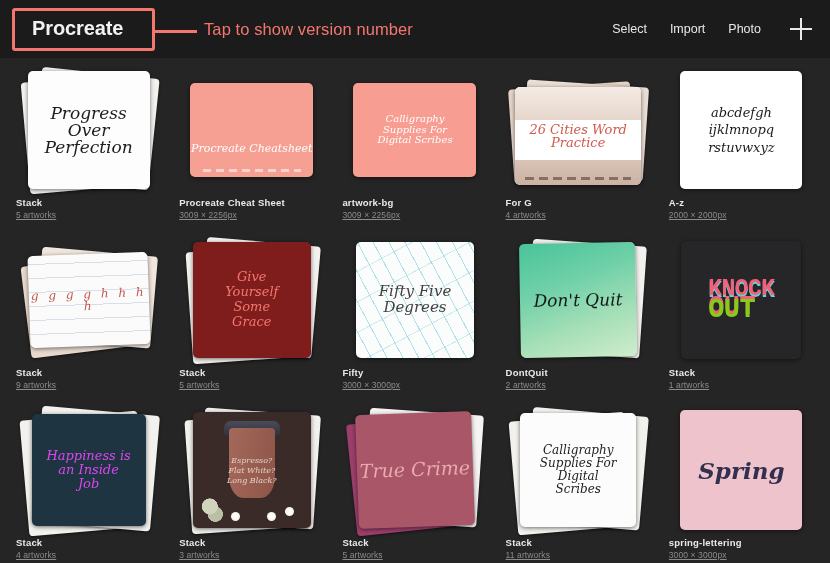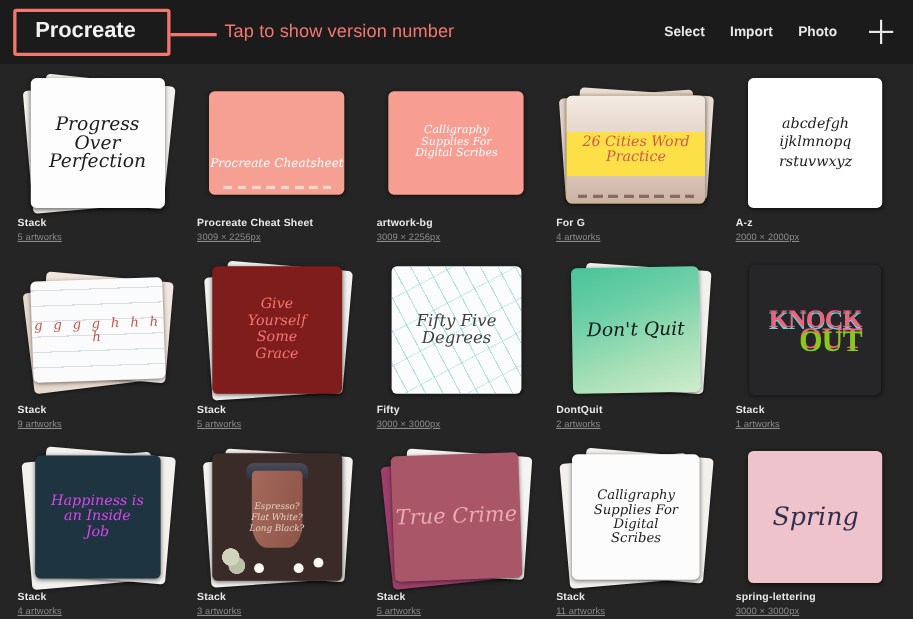--- a/index.html
+++ b/index.html
@@ -51,21 +51,20 @@
   .nav-right {
     margin-left: auto;
     display: flex;
     align-items: center;
     gap: 23px;
   }
   .nav-item {
     color: #e8e8e8;
     font-size: 12.5px;
     cursor: pointer;
-    font-weight: bold;
   }
   .plus-icon {
     position: relative;
     width: 22px; height: 22px;
     margin-left: 6px;
     cursor: pointer;
   }
   .plus-icon::before, .plus-icon::after {
     content: ""; position: absolute; background: #e8e8e8;
   }
@@ -110,41 +109,41 @@
   .meta .sub {
     color: #8b8b8b; font-size: 8.5px; line-height: 12px;
     letter-spacing: 0.1px;
     text-decoration: underline;
   }
 
   
   .a-progress { width: 122px; height: 118px; background: #fdfdfd; }
   .a-cheat   { width: 123px; height: 94px; background: #f6a093; }
   .a-bg      { width: 123px; height: 94px; background: #f79d92; }
-  .a-cities  { width: 126px; height: 98px; background: #fde047; margin-top: 12px; }
+  .a-cities  { width: 126px; height: 98px; background: #ffffff; margin-top: 12px; }
   .a-az      { width: 122px; height: 118px; background: #ffffff; }
   .a-practice{ width: 120px; height: 92px; background: #fbfbfb; }
   .a-grace   { width: 118px; height: 116px; background: #7f1d1d; }
   .a-fifty   { width: 118px; height: 116px; background: #fbfdfd; }
   .a-quit    { width: 116px; height: 114px;
                background: linear-gradient(160deg,#49c39a 0%,#6fd0a8 35%,#a8e0b8 70%,#cfeccb 100%); }
   .a-knock   { width: 120px; height: 118px; background: #262628; }
   .a-happy   { width: 114px; height: 112px; background: #1e3440; }
   .a-coffee  { width: 118px; height: 116px; background: #3a2b28; }
   .a-true    { width: 116px; height: 114px; background: #a85668; }
   .a-calli   { width: 116px; height: 114px; background: #fcfcfc; }
   .a-spring  { width: 122px; height: 120px; background: #efc3cb; }
 
   .lettering {
     text-align: center; line-height: 1.0;
     font-family: "DejaVu Serif", serif; font-style: italic;
     pointer-events: none; user-select: none;
   }
 
-  .knock-text { text-align:right; font-family:Liberation Serif, serif;
+  .knock-text { text-align:left; font-family:Liberation Mono, monospace;
     font-weight:bold; font-size:23px; line-height:21px; letter-spacing:-0.5px; }
   .knock-1 { color:#f2617c; text-shadow: 0 2px 0 #63d3da; }
   .knock-2 { color:#84cc16; font-size:27px; text-shadow: 0 -3px 0 #f2617c; }
 
   .grid-lines {
     position:absolute; inset:0;
     background:
       repeating-linear-gradient(62deg, transparent 0 13px, rgba(120,200,215,.55) 13px 14px),
       repeating-linear-gradient(152deg, transparent 0 26px, rgba(120,200,215,.35) 26px 27px);
   }
@@ -392,21 +391,21 @@
     </div>
     <div class="meta">
       <div class="title">Stack</div>
       <div class="sub">11 artworks</div>
     </div>
   </div>
 
   <div class="cell">
     <div class="thumb-wrap">
       <div class="art a-spring">
-        <div class="lettering" style="color:#33304f;font-size:23px;">Spring</div>
+        <div class="lettering" style="color:#33304f;font-size:23px;font-weight:bold;">Spring</div>
       </div>
     </div>
     <div class="meta">
       <div class="title">spring-lettering</div>
       <div class="sub">3000 × 3000px</div>
     </div>
   </div>
 
 </div>
 

